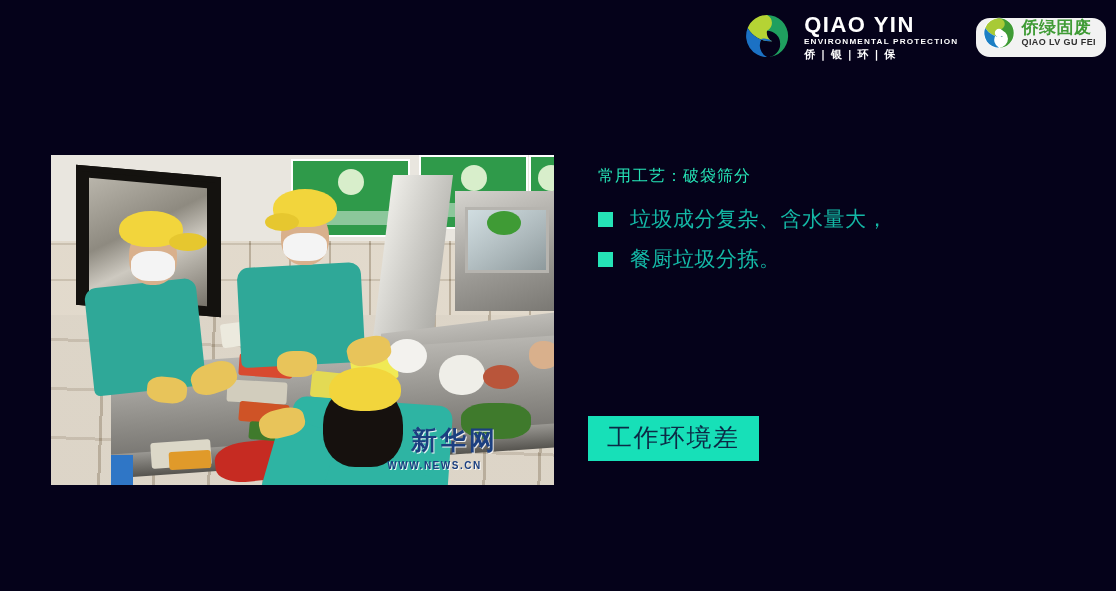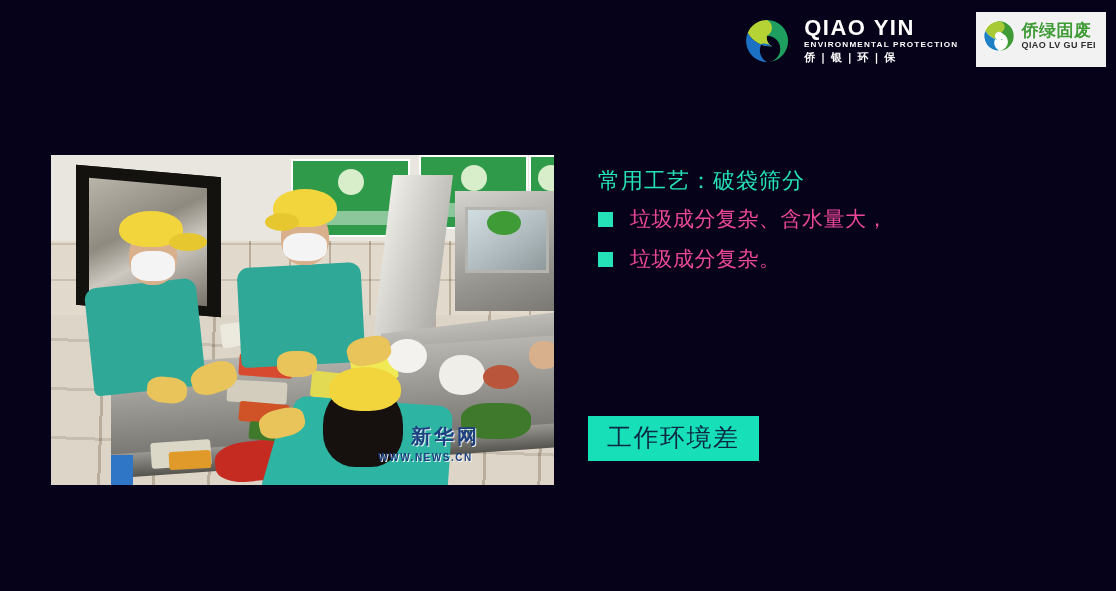--- a/index.html
+++ b/index.html
@@ -20,21 +20,21 @@
   .logo-bar {
     position: absolute;
     top: 12px;
     right: 10px;
     display: flex;
     align-items: center;
     gap: 16px;
   }
   .logo-qiaoyin {
     display: flex;
-    align-items: flex-end;
+    align-items: flex-start;
     gap: 15px;
     padding: 2px 4px;
   }
   .qy-mark {
     width: 44px;
     height: 44px;
     flex: 0 0 44px;
   }
   .qy-text {
     display: flex;
@@ -67,22 +67,23 @@
     margin-top: 3px;
     white-space: nowrap;
   }
 
   .logo-qlgf {
     background: #f2f2f2;
     display: flex;
     align-items: center;
     gap: 7px;
     padding: 4px 10px 12px 7px;
-    height: 55px;
+    height: 39px;
     box-sizing: border-box;
+    border-radius: 14px;
   }
   .qlgf-mark {
     width: 32px;
     height: 32px;
     flex: 0 0 32px;
   }
   .qlgf-text {
     display: flex;
     flex-direction: column;
     line-height: 1;
@@ -220,38 +221,38 @@
   .w-hair  { position:absolute; background:#16110e; border-radius:50% 50% 40% 40%; }
 
   
   .waste { position:absolute; border-radius:3px; }
 
   
   .ph-wm {
     position:absolute; left:320px; top:268px; text-align:center;
     color:#1b3f80; font-weight:700; text-shadow:1px 1px 0 rgba(255,255,255,.85);
   }
-  .ph-wm-cn { font-size:20px; letter-spacing:3px;margin-left:40px; }
+  .ph-wm-cn { font-size:26px; letter-spacing:3px;margin-left:40px; }
   .ph-wm-en { font-size:10px; letter-spacing:1.5px; margin-top:2px;
               font-family:"Liberation Sans", sans-serif; }
 
   
   .rt-head {
     position: absolute; left: 598px; top: 166px;
-    font-size: 22px; color: #25e3b6; letter-spacing: 1px;
+    font-size: 16px; color: #25e3b6; letter-spacing: 1px;
   }
   .bullets { position:absolute; left:598px; top:208px; width:480px; }
   .bullet {
     display:flex; align-items:center; gap:17px; margin-bottom:17px;
   }
   .bullet-mark {
     width:15px; height:15px; background:#25e3b6; flex:0 0 15px;
   }
   .bullet-text {
-    font-size:21px; color:#ec4899; letter-spacing:.5px; line-height:1.1;
+    font-size:21px; color:#14b8a6; letter-spacing:.5px; line-height:1.1;
   }
 
   
   .tags { position:absolute; left:579px; top:416px; display:flex; gap:26px;padding-left:9px; }
   .tag {
     background:#17e0b8; color:#0c2a46;
     font-size:25px; letter-spacing:1.5px;
     padding:9px 19px 11px 19px;
     line-height:1;
   }
@@ -364,21 +365,21 @@
 
   <div class="rt-head">常用工艺：破袋筛分</div>
 
   <div class="bullets">
     <div class="bullet">
       <span class="bullet-mark"></span>
       <span class="bullet-text">垃圾成分复杂、含水量大，</span>
     </div>
     <div class="bullet">
       <span class="bullet-mark"></span>
-      <span class="bullet-text">垃圾成分复杂。</span>
+      <span class="bullet-text">餐厨垃圾分拣。</span>
     </div>
   </div>
 
   <div class="tags">
     <div class="tag">工作环境差</div>
   </div>
 
 </div>
 
 </body></html>

